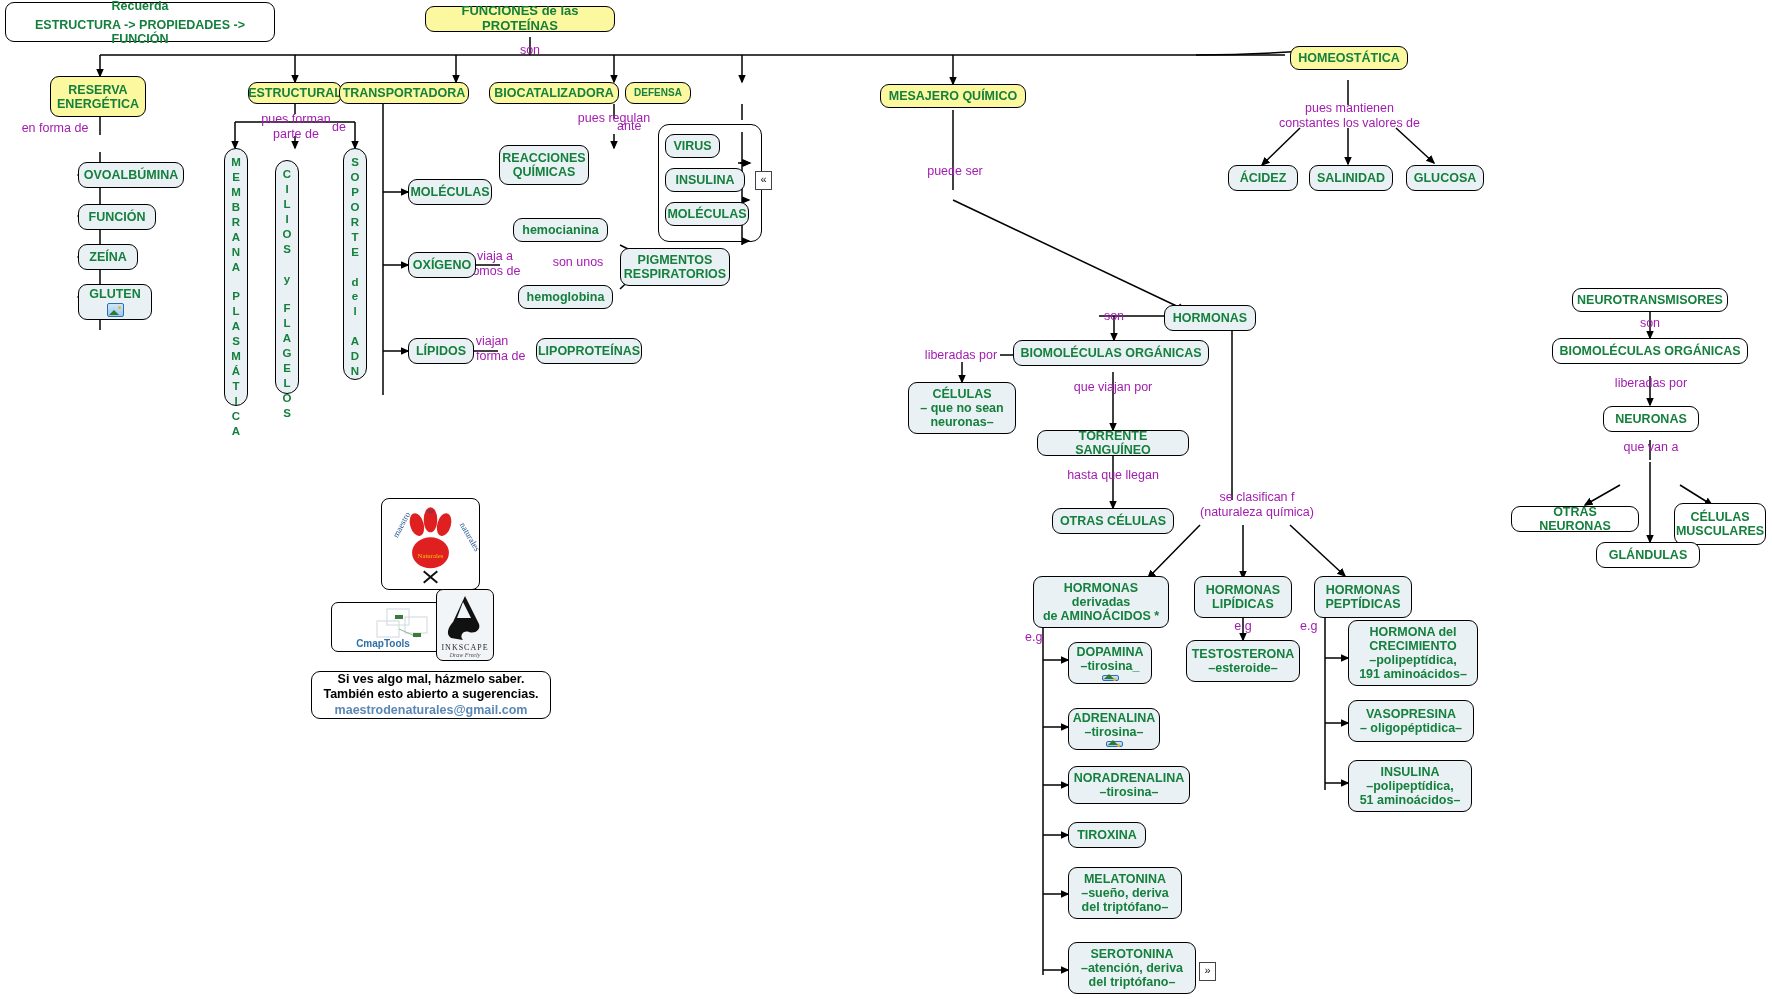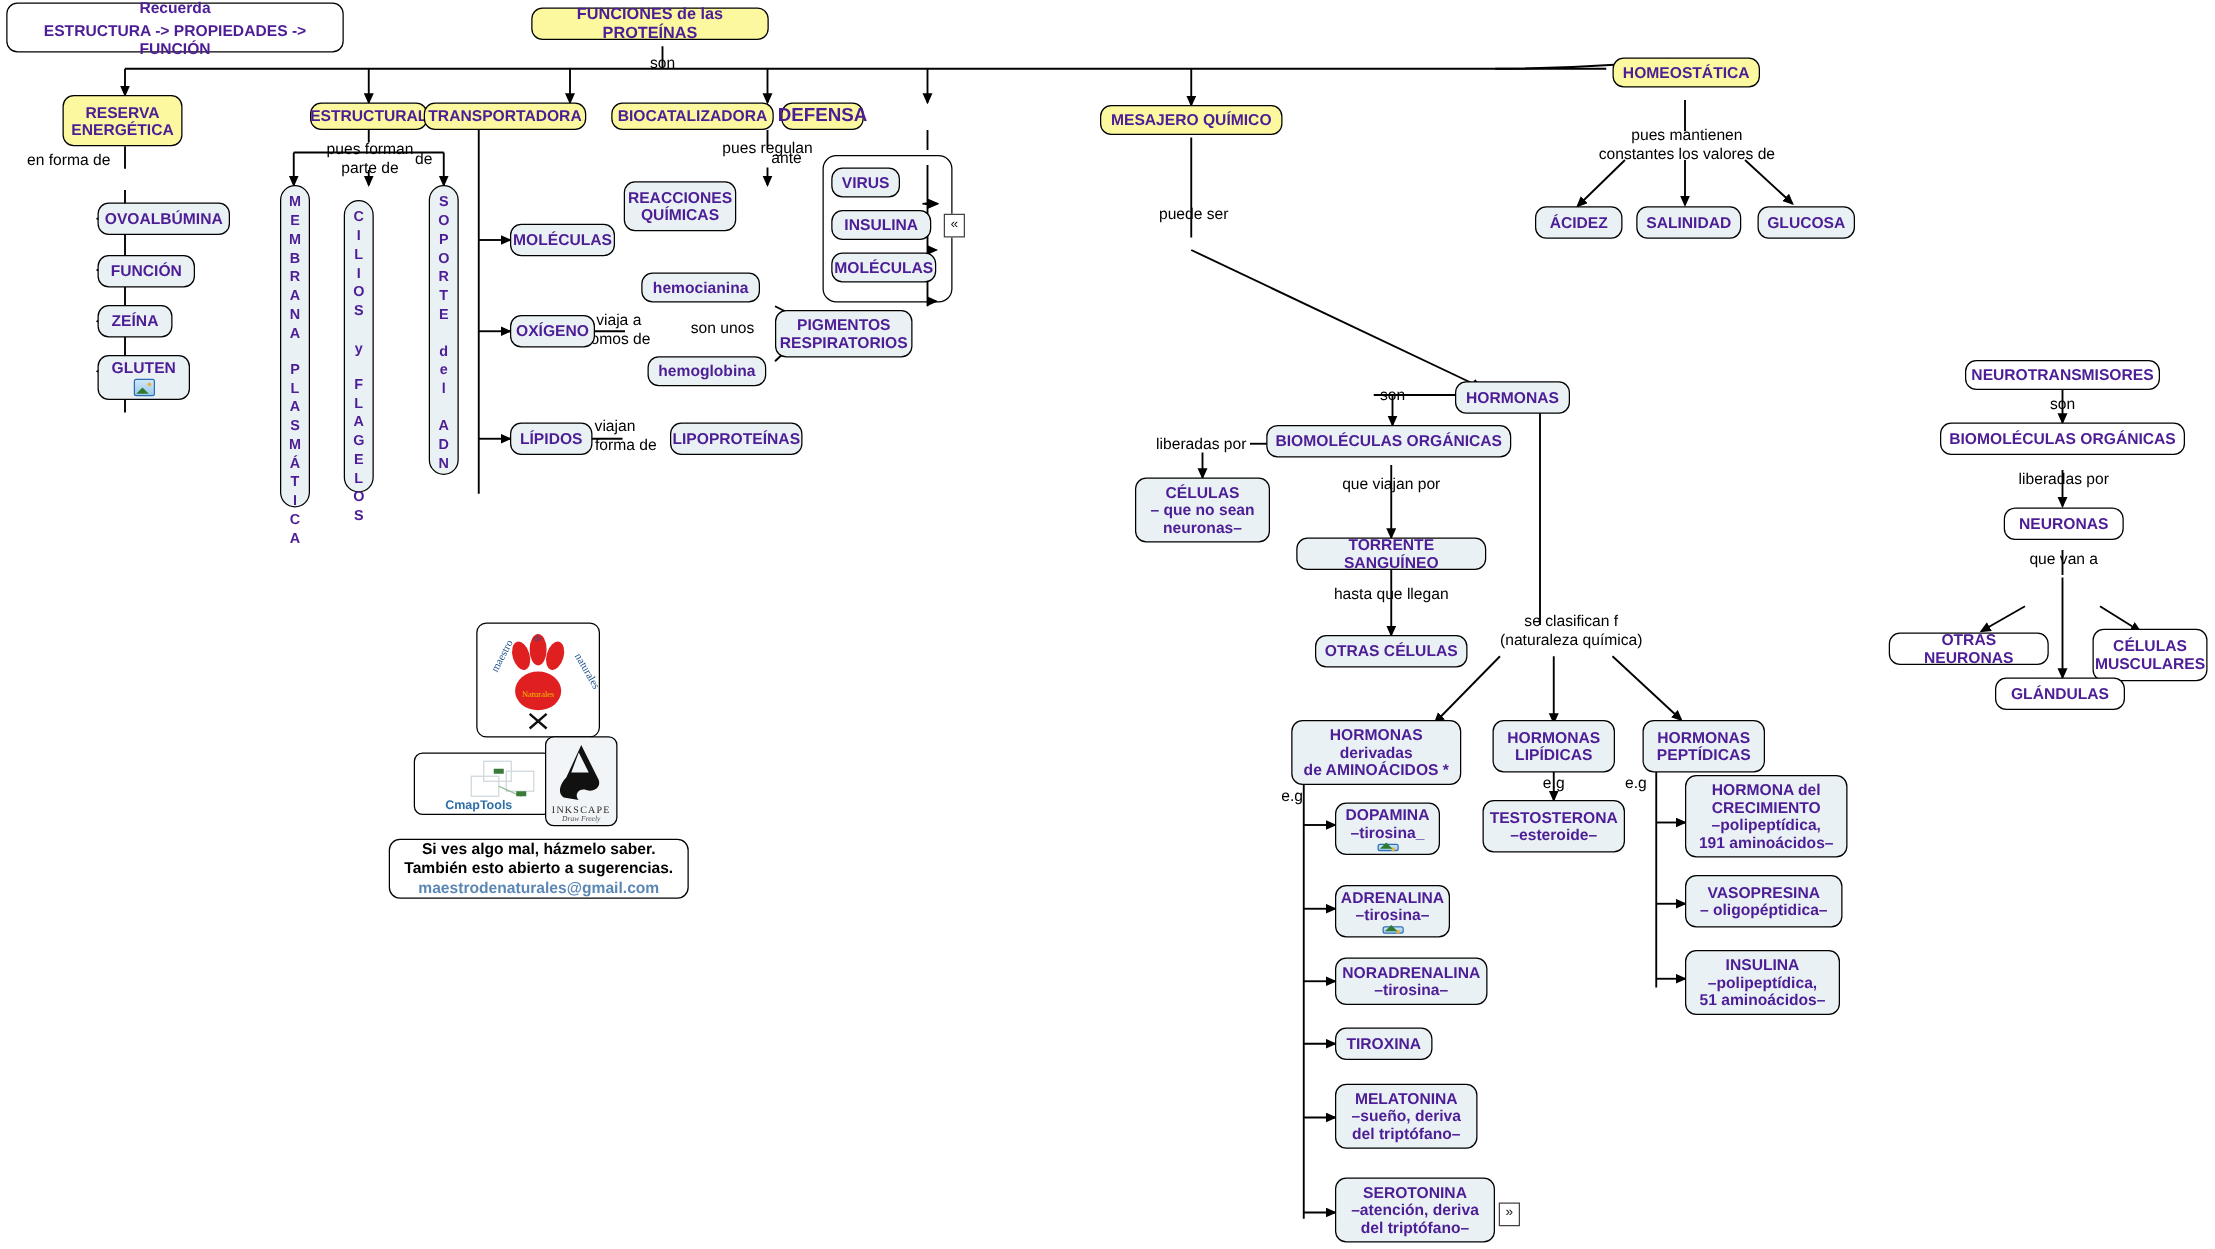--- a/index.html
+++ b/index.html
@@ -22,21 +22,21 @@
   .node{
     position:absolute;
     box-sizing:border-box;
     display:flex;
     align-items:center;
     justify-content:center;
     text-align:center;
     border:1.4px solid #000;
     border-radius:9px;
     background:#eaf1f4;
-    color:#4c1d95;
+    color:#15803d;
     font-weight:bold;
     line-height:1.12;
     z-index:3;
     padding:2px 5px;
   }
   .node.yellow{ background:#fbf8a0; border-color:#000; }
   .node.white{ background:#ffffff; }
   .node.plain{ background:#ffffff; }
   .node .txt{ display:block; white-space:pre-line; }
   .node.vert{
@@ -49,21 +49,21 @@
   .node.vert .txt{
     writing-mode:horizontal-tb;
     line-height:1.30;
     width:100%;
   }
   .lbl{
     position:absolute;
     font-family:"Liberation Sans", sans-serif;
     font-weight:normal;
     font-size:12.5px;
-    color:#000000;
+    color:#a21caf;
     white-space:pre-line;
     text-align:center;
     line-height:1.18;
     z-index:2;
     background:transparent;
   }
   .group-box{
     position:absolute;
     border:1.4px solid #000;
     border-radius:11px;
@@ -388,21 +388,21 @@
 
   <div class="node yellow" style="left:489px;top:82px;width:130px;height:22px;font-size:12.5px;">
     <span class="txt">BIOCATALIZADORA</span>
   </div>
   <div class="lbl" style="left:568px;top:111px;width:92px;">pues regulan</div>
   <div class="node" style="left:499px;top:145px;width:90px;height:40px;font-size:12.5px;text-align:center;">
     <span class="txt">REACCIONES
 QUÍMICAS</span>
   </div>
 
-  <div class="node yellow" style="left:625px;top:82px;width:66px;height:22px;font-size:15px;justify-content:center;">
+  <div class="node yellow" style="left:625px;top:82px;width:66px;height:22px;font-size:10px;justify-content:center;">
     <span class="txt">DEFENSA</span>
   </div>
   <div class="lbl" style="left:617px;top:119px;width:34px;text-align:left;">ante</div>
 
   <div class="group-box" style="left:658px;top:124px;width:102px;height:116px;"></div>
   <div class="node" style="left:665px;top:134px;width:55px;height:24px;font-size:12.5px;">
     <span class="txt">VIRUS</span>
   </div>
   <div class="node" style="left:665px;top:168px;width:80px;height:24px;font-size:12.5px;">
     <span class="txt">INSULINA</span>

